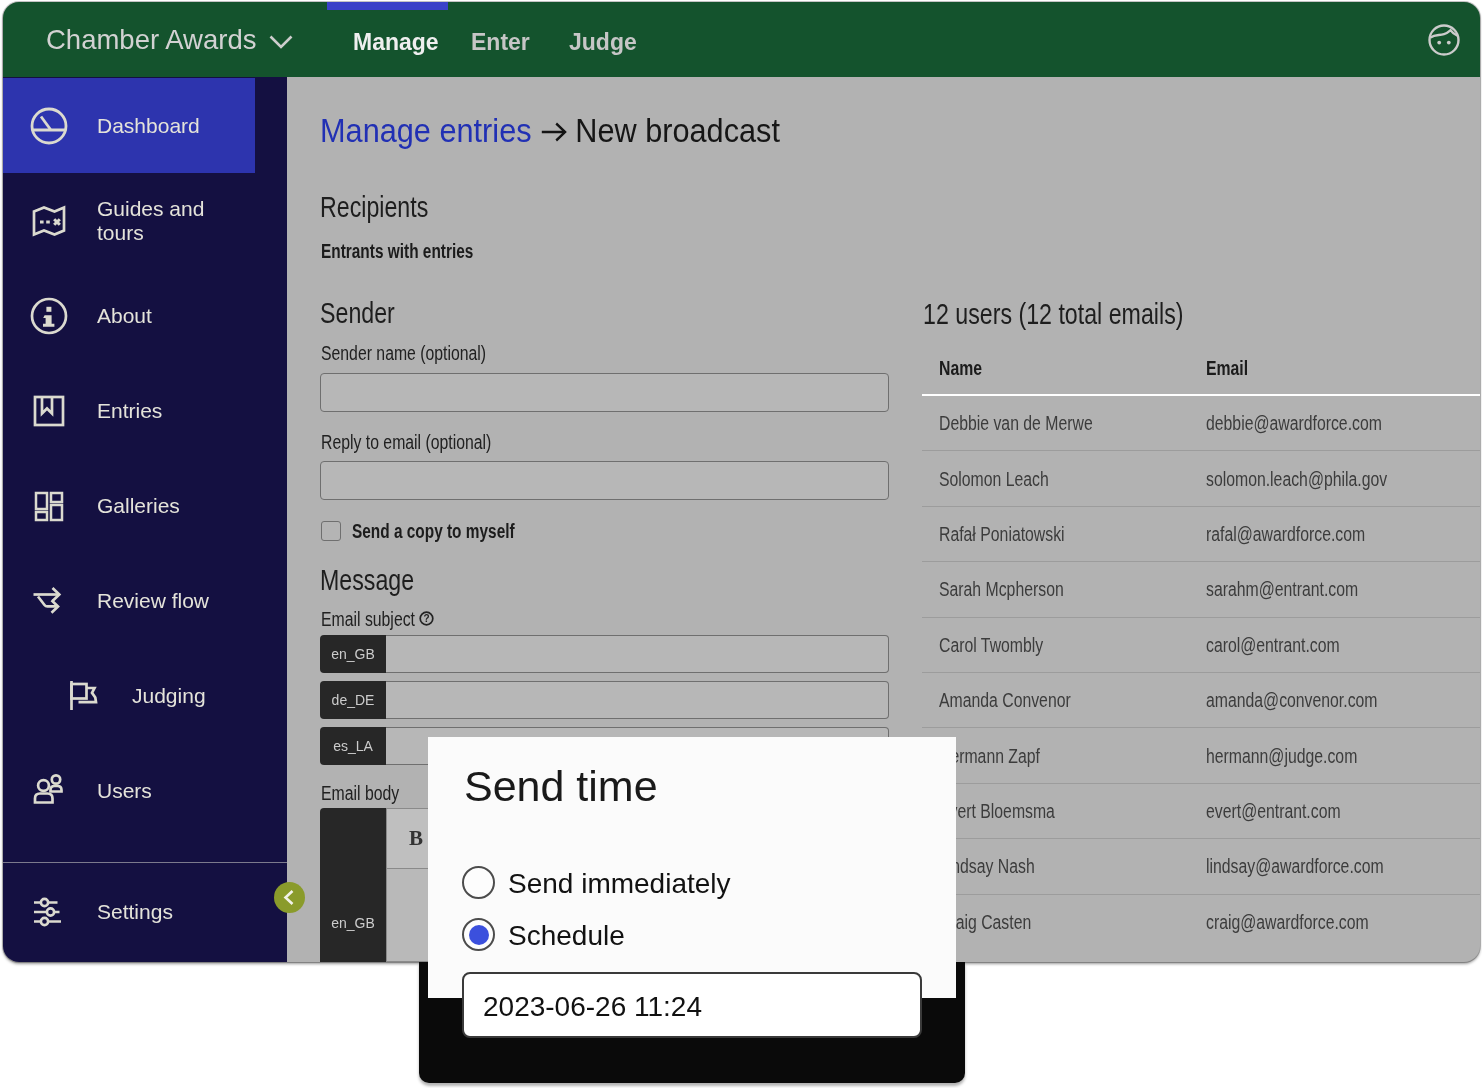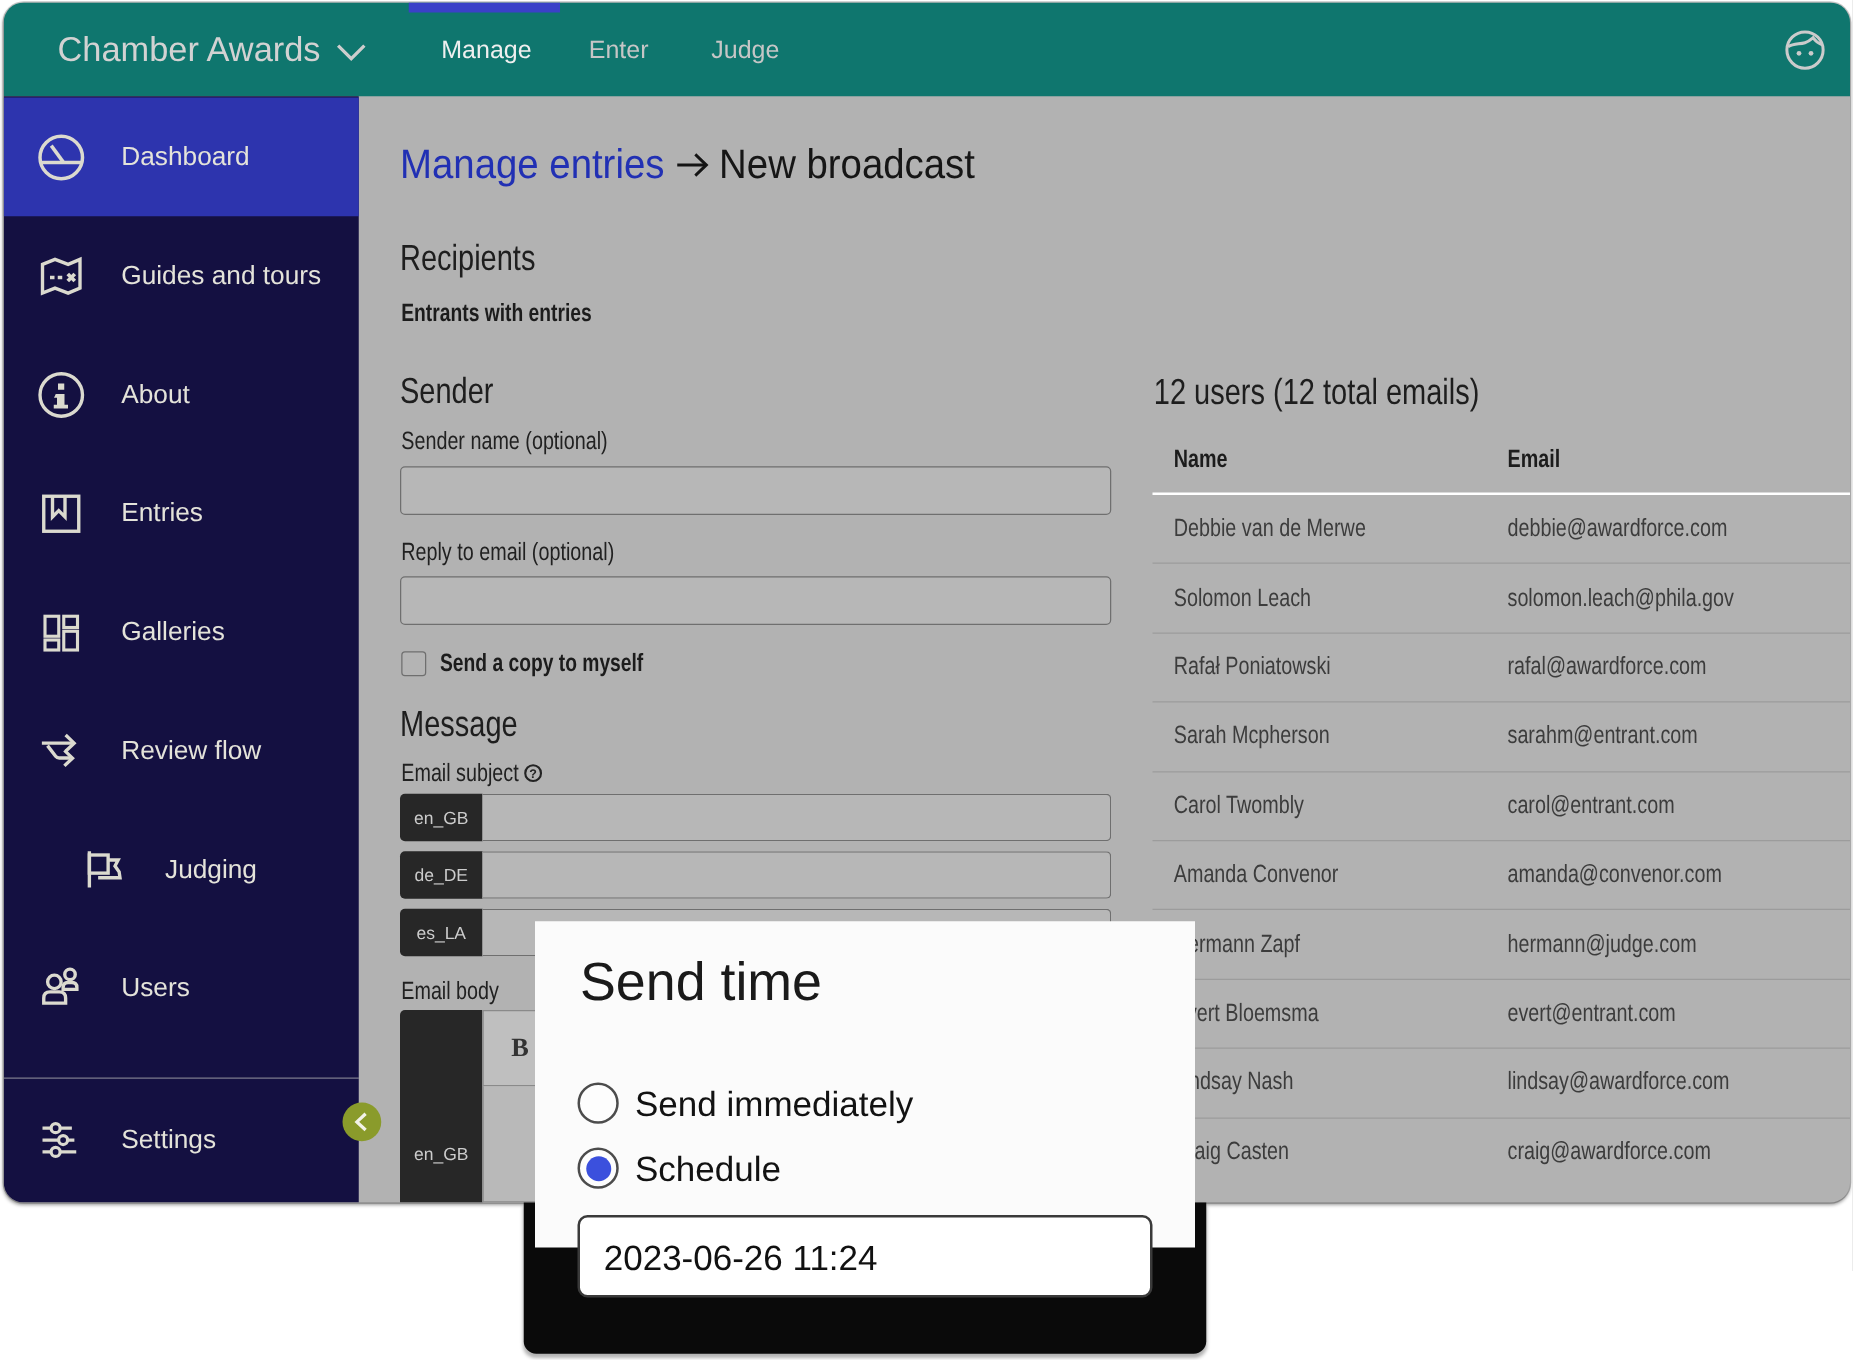--- a/index.html
+++ b/index.html
@@ -6,28 +6,28 @@
   html,body { width:1482px; height:1088px; background:#fff; font-family:"Liberation Sans", sans-serif; }
   #stage { position:relative; width:1482px; height:1088px; overflow:hidden; }
   .abs { position:absolute; }
 
   
   #app { position:absolute; left:3px; top:2px; width:1477px; height:960px;
          border-radius:16px; overflow:hidden; background:#b2b2b2;
          box-shadow:0 0 0 1px rgba(0,0,0,0.22), 0 2px 3px rgba(0,0,0,0.4); }
 
   
-  #topbar { position:absolute; left:0; top:0; width:100%; height:75px; background:#0f766e; }
+  #topbar { position:absolute; left:0; top:0; width:100%; height:75px; background:#14532d; }
   .brand { position:absolute; left:43px; top:22px; font-size:27.5px; color:#d2d2d2; }
-  .navitem { position:absolute; top:27px; font-size:20px; color:#c6c6c6; }
+  .navitem { position:absolute; top:27px; font-size:23px; color:#c6c6c6;font-weight:bold; }
   #tabind { position:absolute; left:324px; top:0; width:121px; height:8px; background:#3a41c8; }
 
   
   #sidebar { position:absolute; left:0; top:75px; width:284px; height:885px; background:#141041; }
-  .sideitem { position:absolute; left:0; width:284px; height:95px; }
+  .sideitem { position:absolute; left:0; width:252px; height:95px; }
   .sideitem .lbl { position:absolute; left:94px; top:50%; transform:translateY(-50%);
                    font-size:21px; color:#e4e3da; }
   .sideitem svg { position:absolute; left:27px; top:50%; transform:translateY(-50%); }
   .active { background:#2d34ae; }
   #sep { position:absolute; left:0; top:785px; width:284px; height:1px; background:rgba(228,227,218,0.5); }
   #greenbtn { position:absolute; left:271px; top:880px; width:31px; height:31px; border-radius:50%;
               background:#8a9b2b; z-index:3; }
   h1.crumb { position:absolute; left:317px; top:110px; font-size:33px; font-weight:normal; color:#141414; transform:scaleX(0.93); transform-origin:0 50%; white-space:nowrap; }
   h1.crumb a { color:#2130b4; text-decoration:none; }
   h2.sec { position:absolute; font-size:29px; font-weight:normal; color:#1e1e1e; transform:scaleX(0.80); transform-origin:0 50%; }

